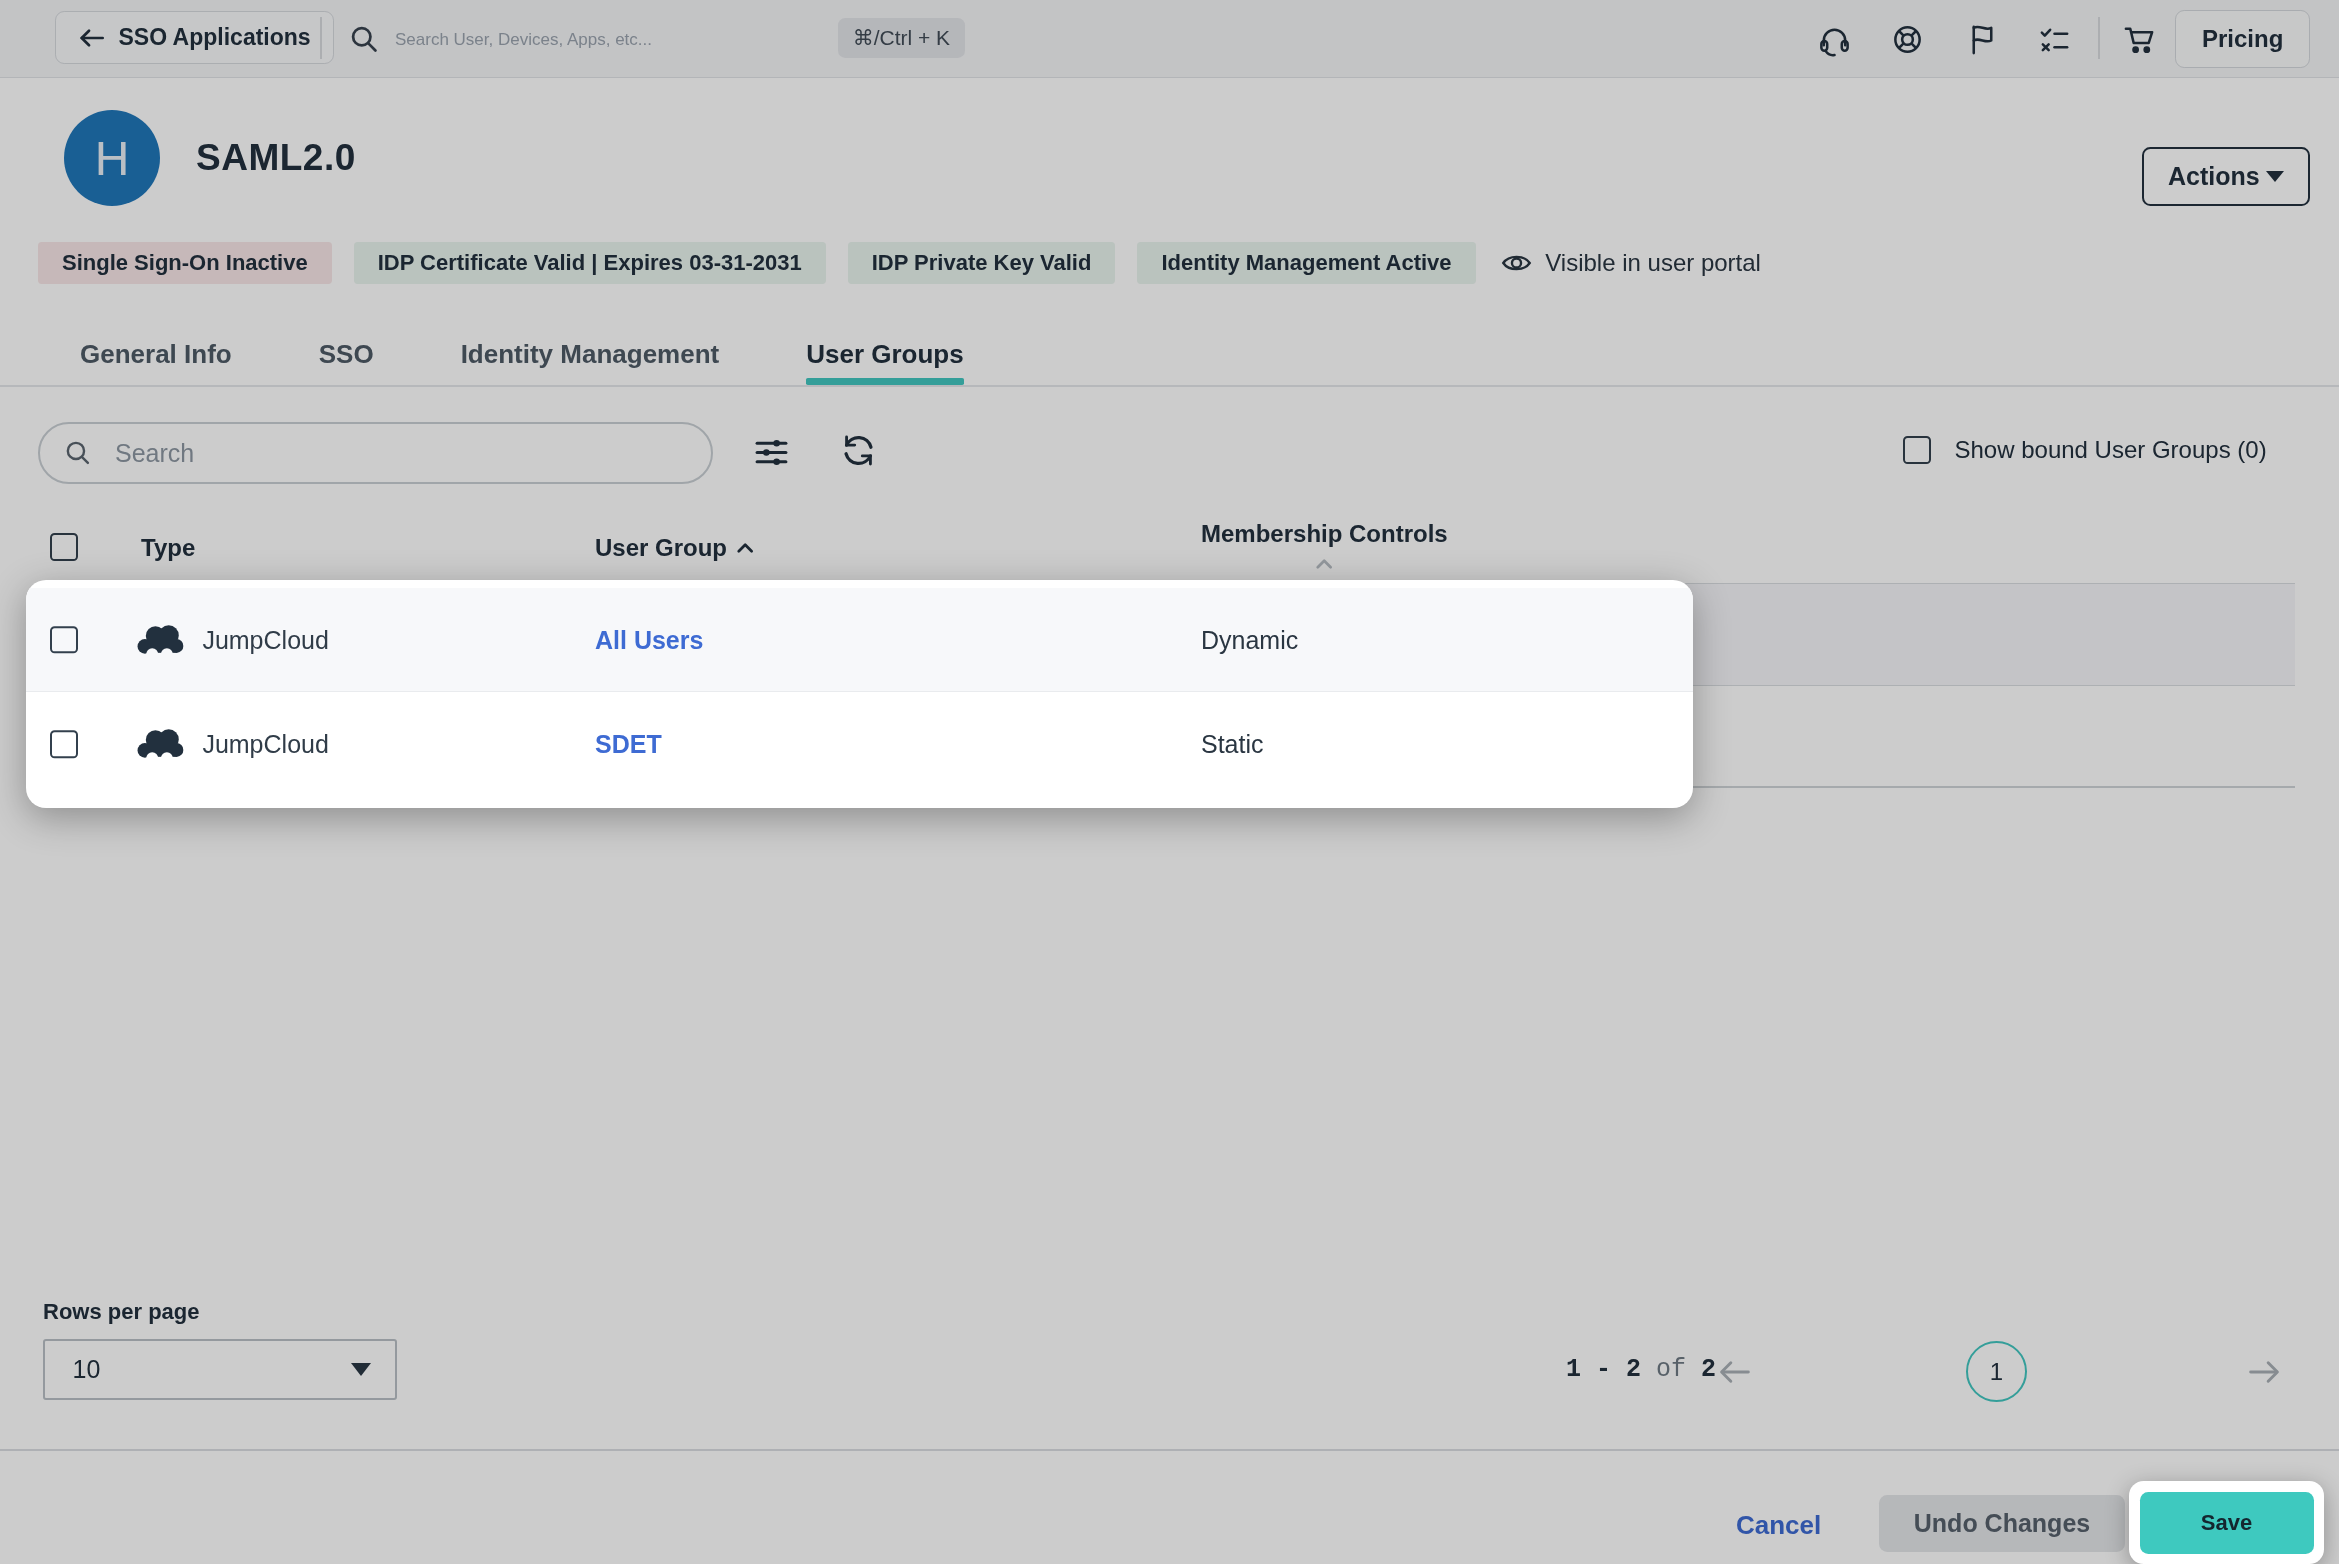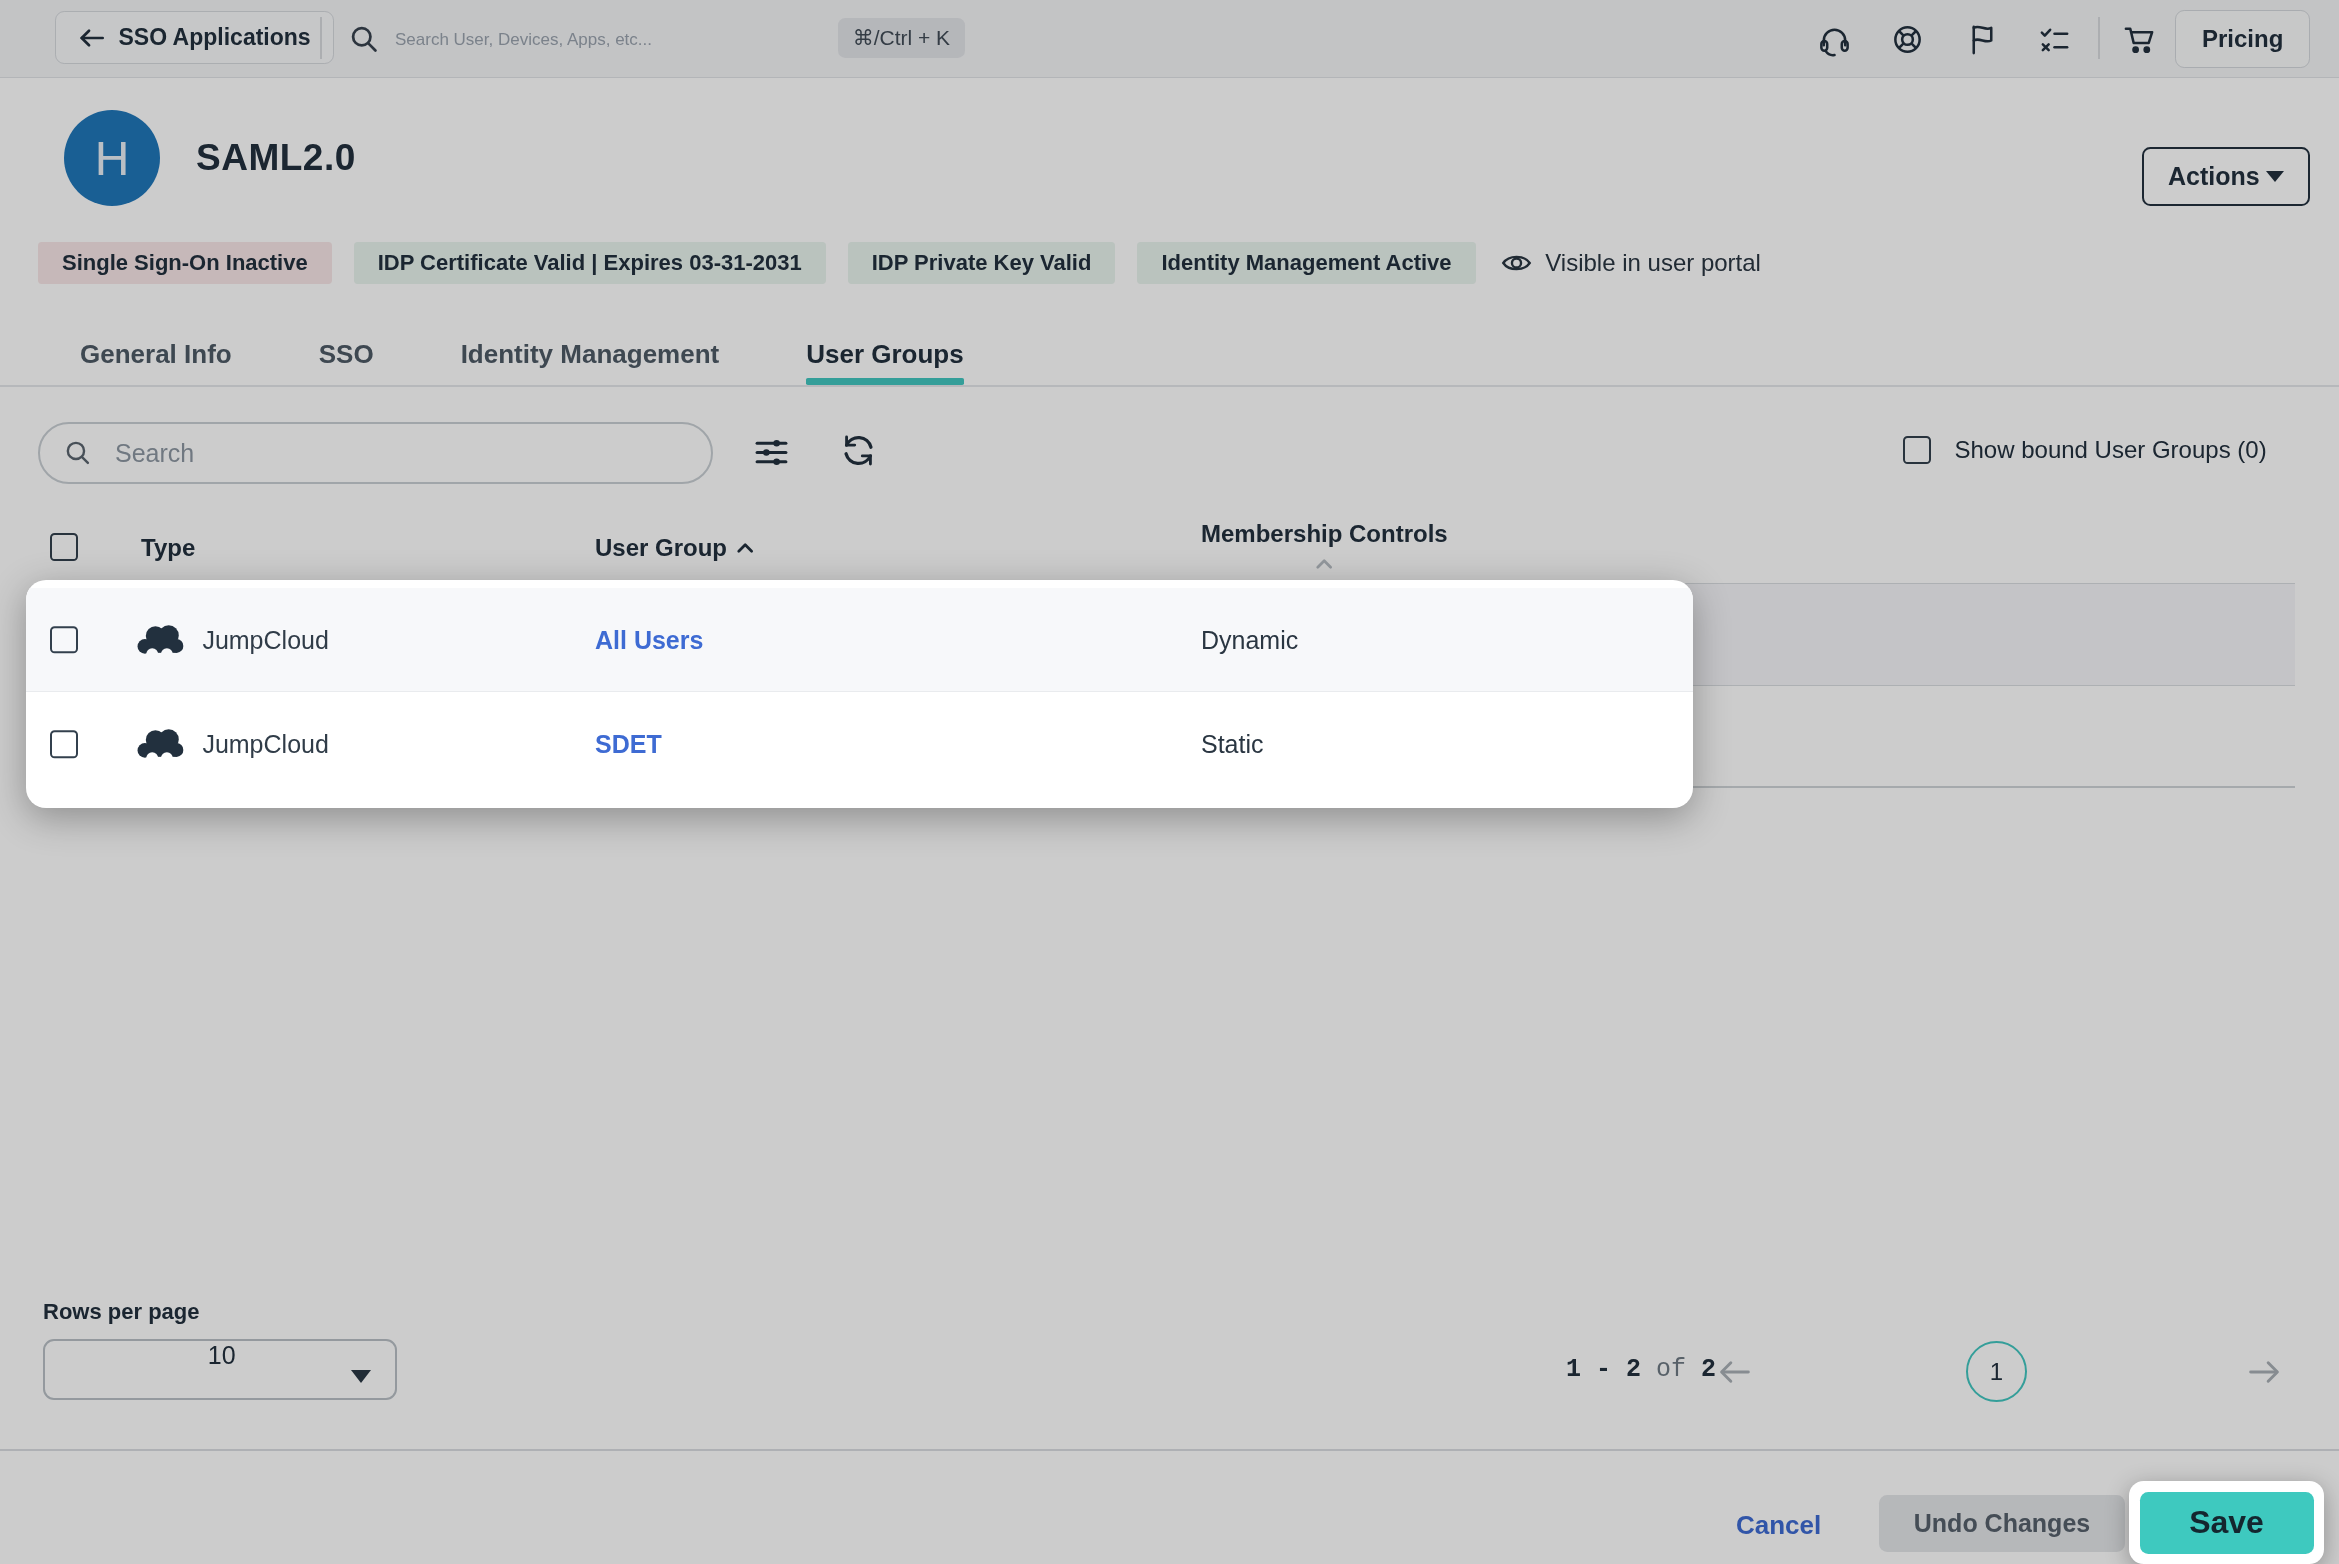--- a/index.html
+++ b/index.html
@@ -82,41 +82,41 @@
   .prow{position:relative;height:104px;}
   .prow.first{background:#f7f8fa;border-bottom:1.8px solid #e9ebee;box-sizing:border-box;}
   .pcell{position:absolute;top:50%;transform:translateY(-50%);}
   .pcell.check{left:24px;}
   .pcell.type{left:110px;display:flex;align-items:center;gap:18.4px;font-size:25px;color:#303c48;}
   .pcell.group{left:569px;font-size:25px;font-weight:bold;color:#3E6BD3;cursor:pointer;}
   .pcell.ctrl{left:1175px;font-size:25px;color:#2a3642;}
 
   
   .rpp-label{left:43px;top:1299px;font-size:22px;font-weight:bold;color:#22303e;}
-  .rpp-select{left:43px;top:1339px;width:354px;height:61px;border:2.3px solid #b9c0c6;border-radius:11px;
-    display:flex;align-items:center;box-sizing:border-box;padding:0 24px 0 27.5px;font-size:25px;color:#22303e;cursor:pointer;background:transparent;flex-direction:column;}
+  .rpp-select{left:43px;top:1339px;width:354px;height:61px;border:2.3px solid #b9c0c6;border-radius:3px;
+    display:flex;align-items:center;box-sizing:border-box;padding:0 24px 0 27.5px;font-size:25px;color:#22303e;cursor:pointer;background:transparent;}
   .rpp-caret{margin-left:auto;width:0;height:0;border-left:10px solid transparent;border-right:10px solid transparent;border-top:13px solid #2a3744;}
   .range-text{left:1566px;top:1355px;font-size:25px;color:#22303e;white-space:nowrap;font-family:Liberation Mono, monospace;}
   .range-text b{font-weight:bold;}
   .range-text .of{color:#6f7a84;font-weight:normal;}
   .page-arrow{width:44px;height:37px;display:flex;align-items:center;justify-content:center;color:#a9b0b6;cursor:pointer;}
   .arrow-prev{left:1712px;top:1353px;}
   .arrow-next{left:2242px;top:1353px;}
   .page-circle{left:1966px;top:1341px;width:61px;height:61px;border:2.8px solid #41C6C0;border-radius:50%;
     display:flex;align-items:center;justify-content:center;font-size:24px;color:#22303e;box-sizing:border-box;cursor:pointer;}
 
   
   .footer-divider{left:0;top:1449px;width:2340px;height:1.8px;background:#dadde1;}
   .cancel-link{left:1736px;top:1510px;font-size:26px;font-weight:bold;color:#3E6BD3;cursor:pointer;}
   .undo-btn{left:1879px;top:1495px;width:246px;height:57px;background:#e4e6e9;border:none;border-radius:8.3px;
     display:flex;align-items:center;justify-content:center;font-size:25px;font-weight:bold;color:#57616c;box-sizing:border-box;}
   .save-spot{left:2129px;top:1481px;width:195px;height:83px;background:#ffffff;border-radius:14.7px;z-index:60;
     box-shadow:0 5.5px 23px rgba(0,0,0,0.30);display:flex;align-items:center;justify-content:center;}
   .save-btn{width:174px;height:62px;background:#3EC9BF;border:none;border-radius:8.3px;
-    display:flex;align-items:center;justify-content:center;font-size:32px;font-weight:bold;color:#14262f;cursor:pointer;}
+    display:flex;align-items:center;justify-content:center;font-size:22px;font-weight:bold;color:#14262f;cursor:pointer;}
 </style>
 </head>
 <body>
 
 <div class="abs topbar">
   <div class="abs back-btn">
     <span>
       <svg width="27.5" height="20" viewBox="0 0 30 22" fill="none" stroke="currentColor" stroke-width="3" stroke-linecap="round" stroke-linejoin="round">
           <path d="M27 11 H4"></path>
           <path d="M12 3 L4 11 L12 19"></path>

